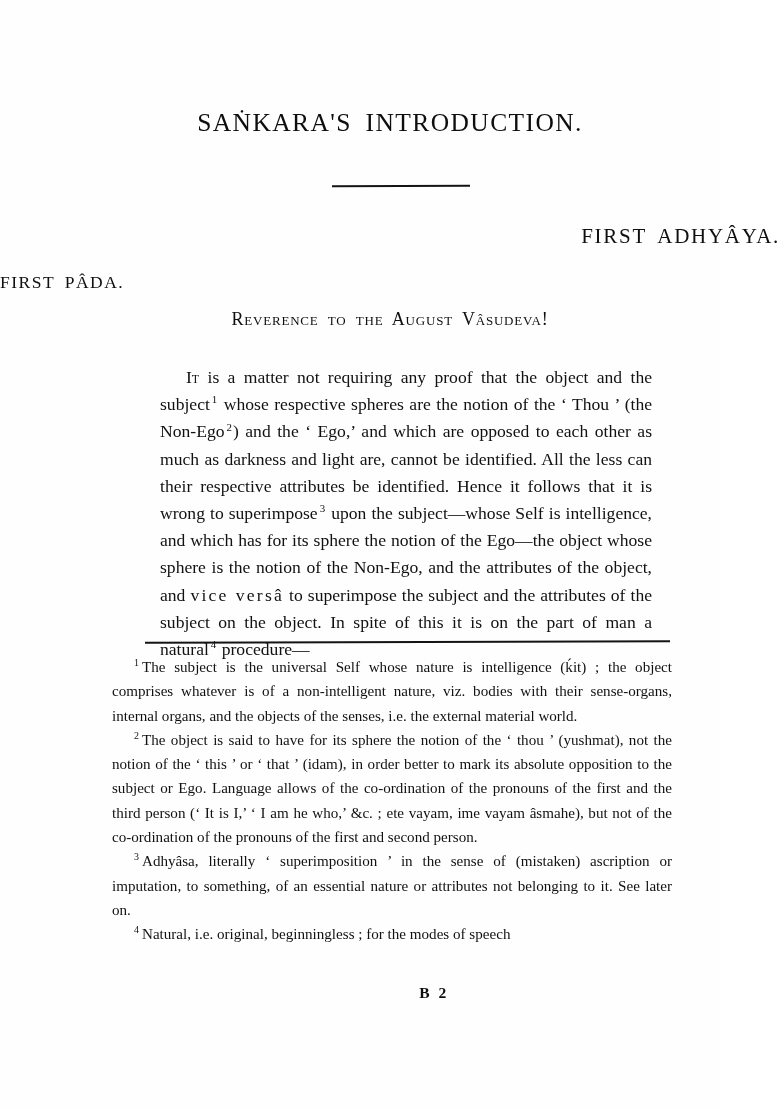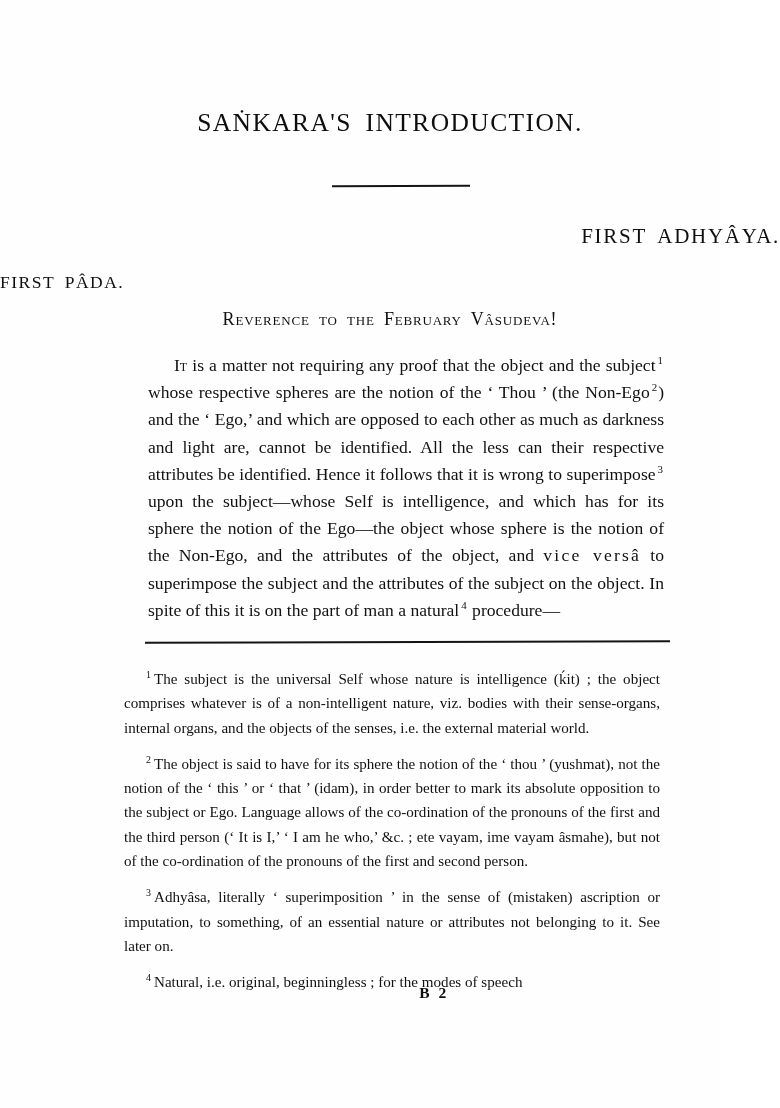--- a/index.html
+++ b/index.html
@@ -93,21 +93,21 @@
     left: 144px;
     width: 524px;
     font-size: 17.6px;
     line-height: 27.2px;
     text-align: justify;
     text-justify: inter-word;
     color: #121111;
     hyphens: none;
   }
   .body-text p {
-    margin: 4px;
+    margin: 16px;
     text-indent: 26px;
   }
   .smallcap-lead {
     font-variant: small-caps;
   }
   .spaced {
     letter-spacing: 2.2px;
   }
   sup.fn {
     font-size: 0.62em;
@@ -134,21 +134,21 @@
     top: 655px;
     left: 112px;
     width: 560px;
     font-size: 15.1px;
     line-height: 24.3px;
     text-align: justify;
     text-justify: inter-word;
     color: #121111;
   }
   .footnotes p {
-    margin: 12px;
+    margin: 0;
     text-indent: 22px;
   }
   .footnotes sup.fnmark {
     font-size: 0.66em;
     vertical-align: super;
     line-height: 0;
     padding-right: 3px;
   }
 
   
@@ -171,21 +171,21 @@
 <div class="page">
 
   <div class="page-title">SAṄKARA'S INTRODUCTION.</div>
 
   <div class="title-rule"></div>
 
   <div class="adhyaya-heading">FIRST ADHYÂYA.</div>
 
   <div class="pada-heading">FIRST PÂDA.</div>
 
-  <div class="reverence-heading">Reverence to the February Vâsudeva!</div>
+  <div class="reverence-heading">Reverence to the August Vâsudeva!</div>
 
   <div class="body-text">
     <p><span class="smallcap-lead">It</span><span> is a matter not requiring any proof that the object and the subject</span><sup class="fn">1</sup><span> whose respective spheres are the notion of the ‘ Thou ’ (the Non-Ego</span><sup class="fn">2</sup><span>) and the ‘ Ego,’ and which are opposed to each other as much as darkness and light are, cannot be identified.  All the less can their respective attributes be identified.   Hence it follows that it is wrong to superimpose</span><sup class="fn">3</sup><span> upon the subject—whose Self is intelligence, and which has for its sphere the notion of the Ego—the object whose sphere is the notion of the Non-Ego, and the attributes of the object, and </span><span class="spaced">vice versâ</span><span> to superimpose the subject and the attributes of the subject on the object.   In spite of this it is on the part of man a natural</span><sup class="fn">4</sup><span> procedure—</span></p>
   </div>
 
   <div class="footnote-rule"></div>
 
   <div class="footnotes">
     <p><sup class="fnmark">1</sup><span>The subject is the universal Self whose nature is intelligence (ḱit) ; the object comprises whatever is of a non-intelligent nature, viz. bodies with their sense-organs, internal organs, and the objects of the senses, i.e. the external material world.</span></p>
     <p><sup class="fnmark">2</sup><span>The object is said to have for its sphere the notion of the ‘ thou ’ (yushmat), not the notion of the ‘ this ’ or ‘ that ’ (idam), in order better to mark its absolute opposition to the subject or Ego.   Language allows of the co-ordination of the pronouns of the first and the third person (‘ It is I,’ ‘ I am he who,’ &amp;c. ; ete vayam, ime vayam âsmahe), but not of the co-ordination of the pronouns of the first and second person.</span></p>

